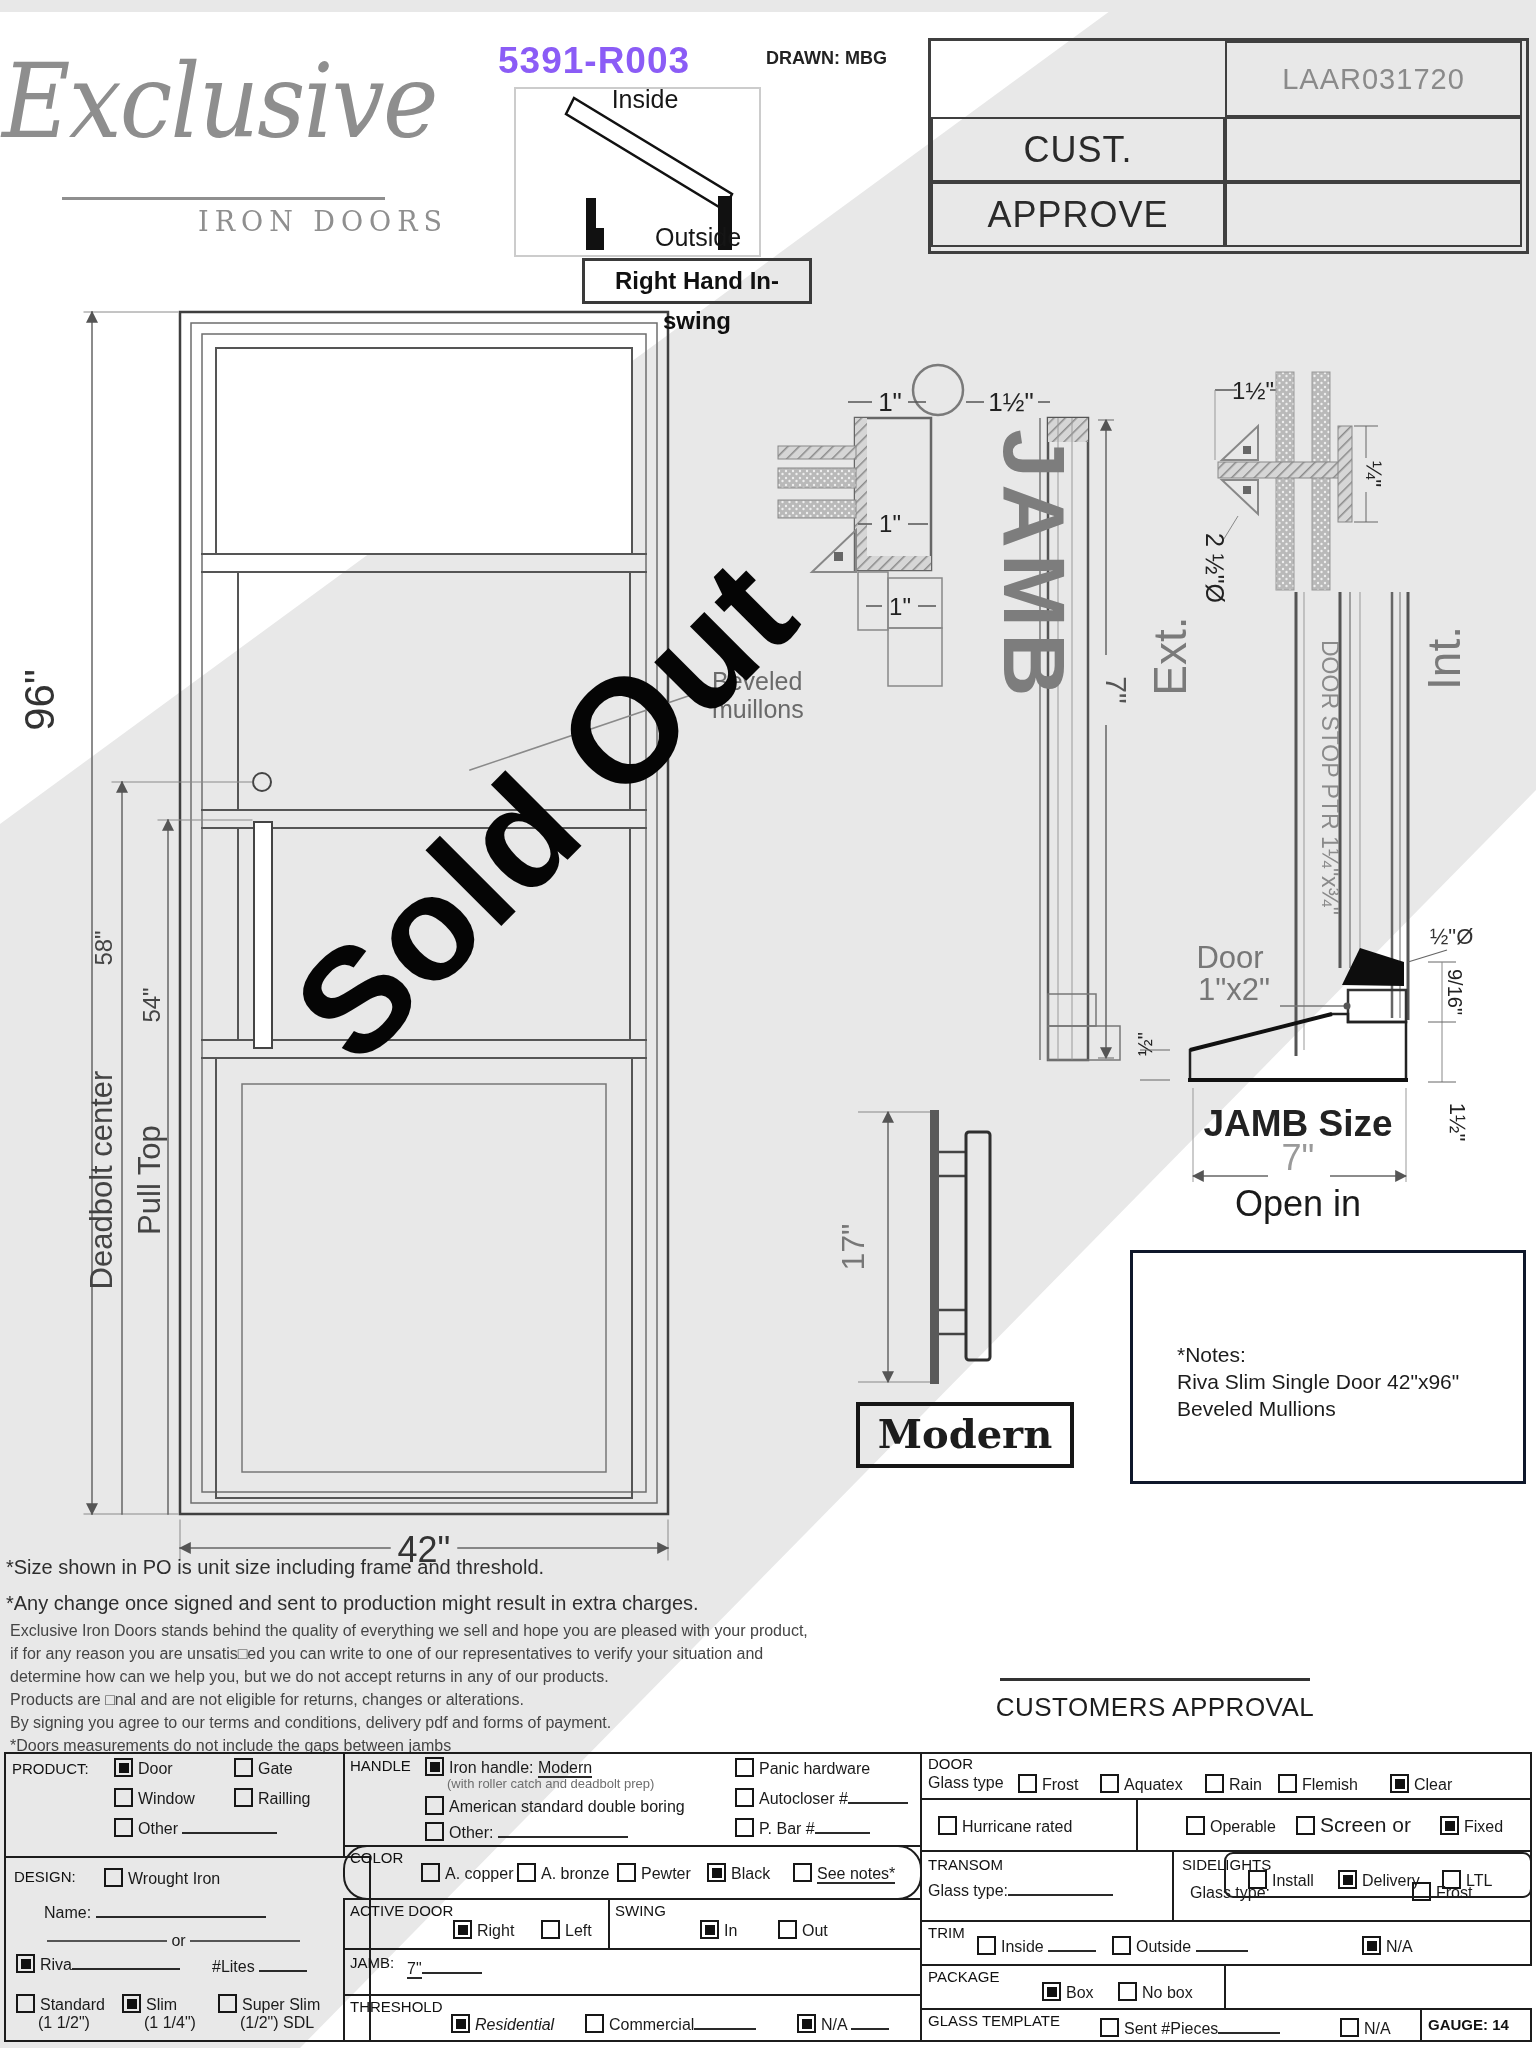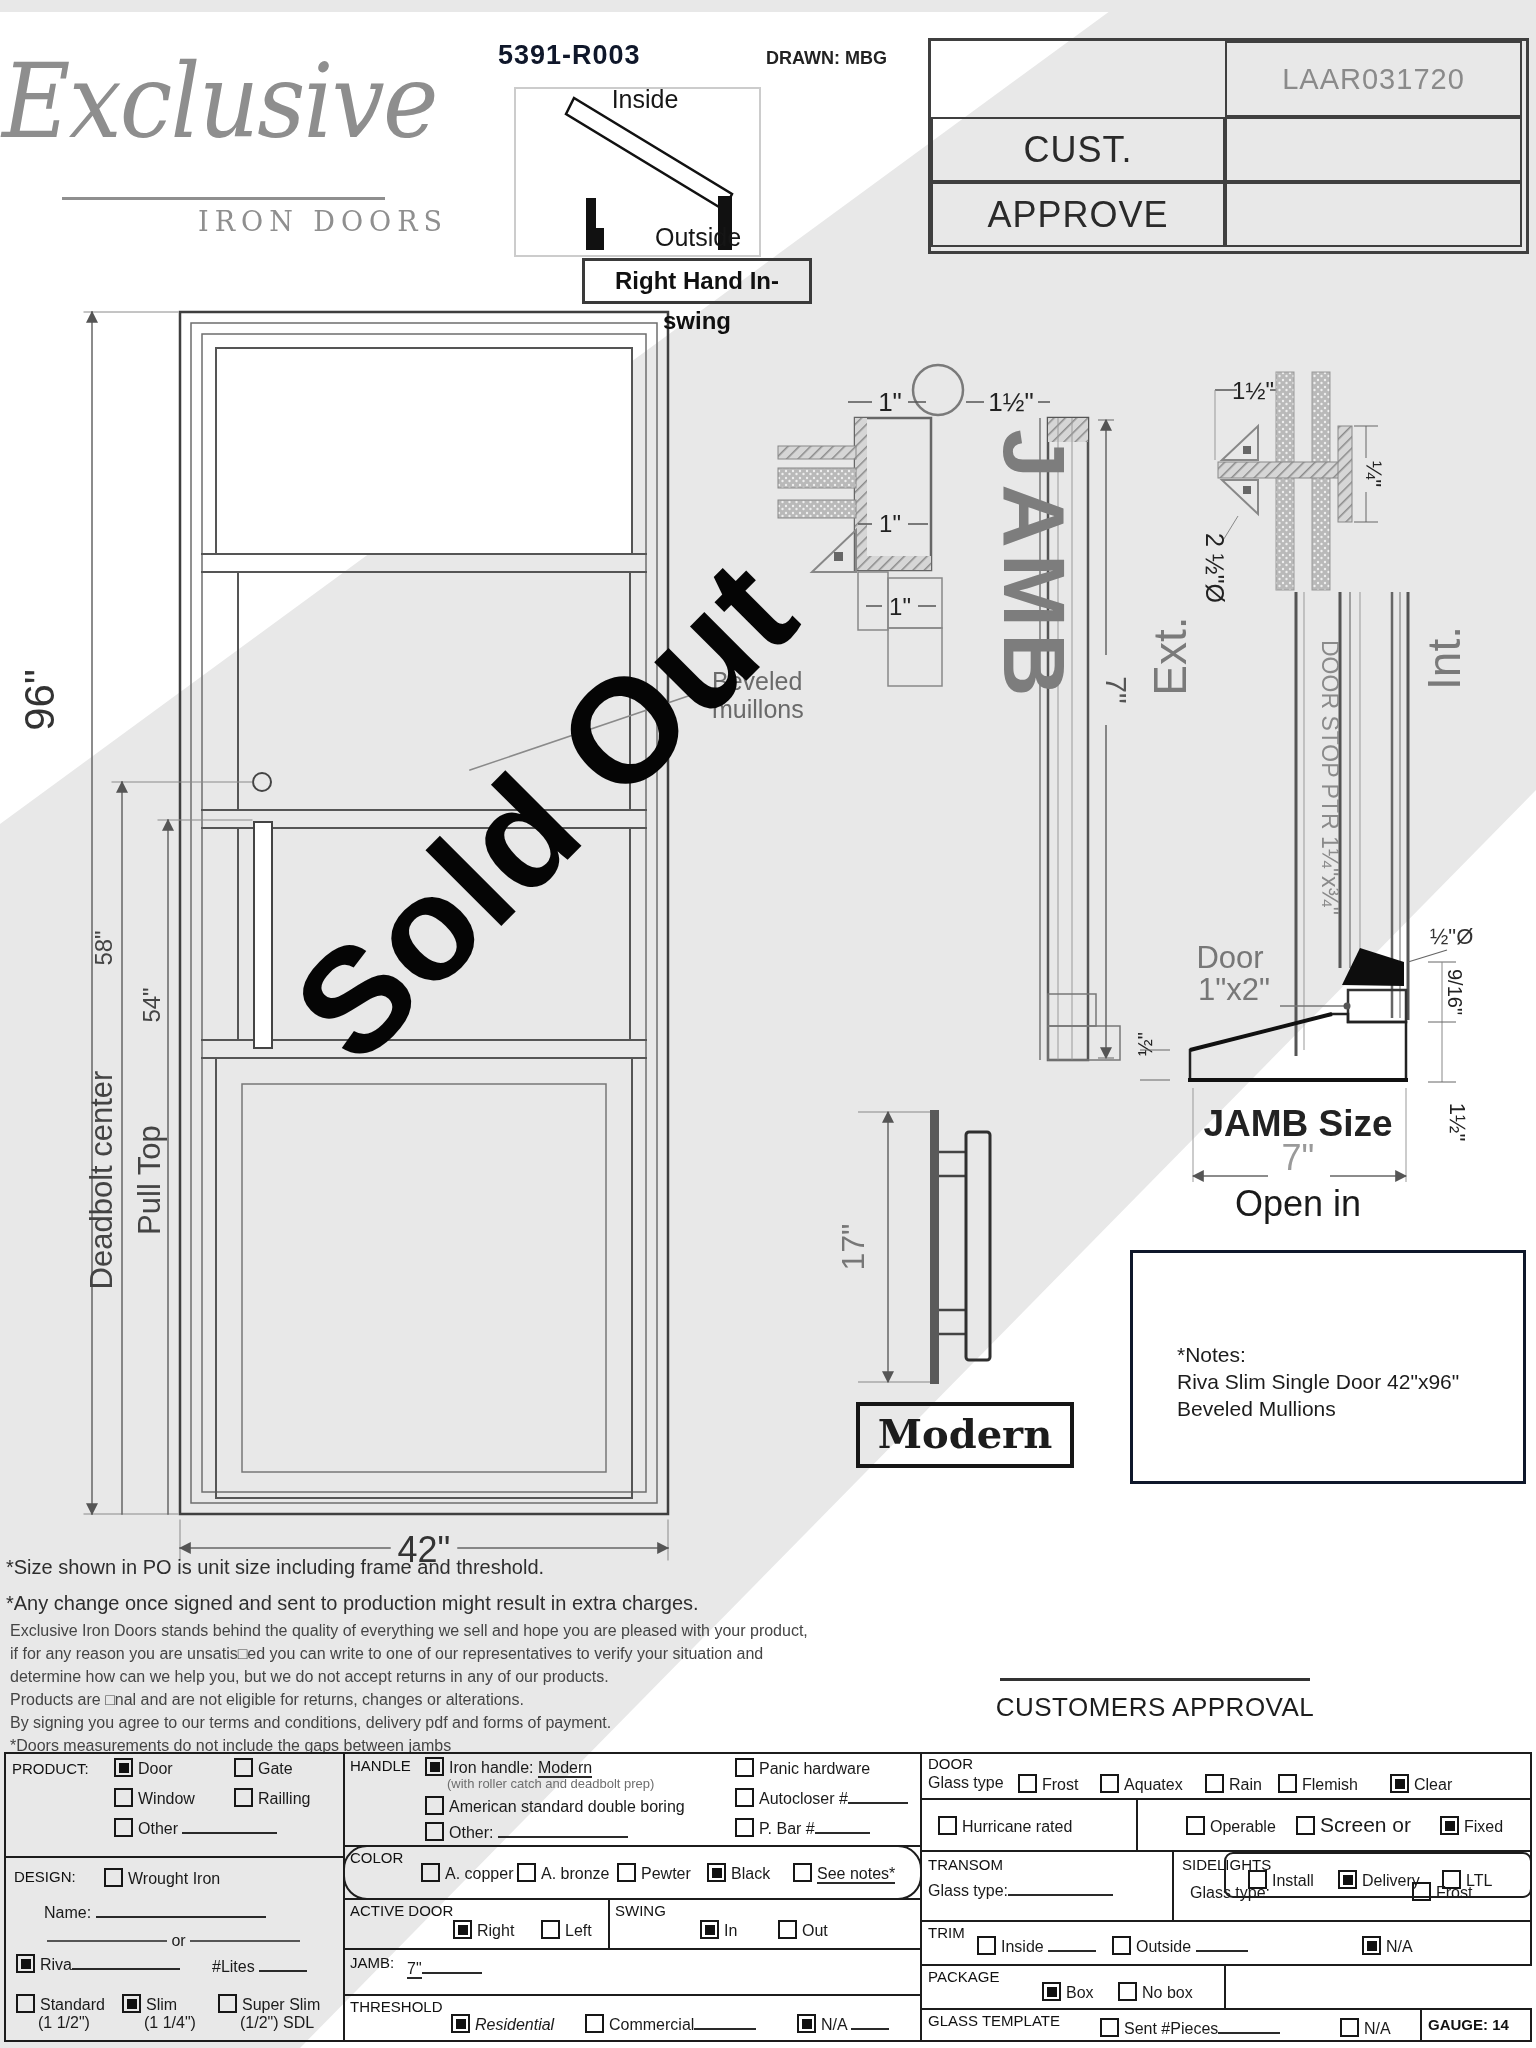--- a/index.html
+++ b/index.html
@@ -14,21 +14,21 @@
   .lay{z-index:3;}
   #watermark{z-index:4;display:flex;align-items:center;justify-content:center;
              font-weight:bold;font-size:148px;letter-spacing:2px;color:#050505;
              transform:rotate(-45deg);white-space:nowrap;}
   
   #logoScript{font-family:"DejaVu Serif",serif;font-style:italic;font-size:102px;color:#8e8e8e;
               transform:scaleX(.92);transform-origin:left top;letter-spacing:-2px;}
   #logoSub{font-family:"DejaVu Serif",serif;font-size:27px;color:#8f8f8f;letter-spacing:6px;}
   .rule{background:#8f8f8f;}
   
-  #dwgno{font-size:27px;font-weight:bold;color:#0f172a;letter-spacing:1px;}
+  #dwgno{font-size:37px;font-weight:bold;color:#8b5cf6;letter-spacing:1px;}
   #drawnby{font-size:18px;font-weight:bold;color:#222;}
   #swingCap{border:3px solid #3a3a3a;font-size:24px;font-weight:bold;color:#101010;
             text-align:center;line-height:40px;}
   
   .potable{border:3px solid #3f3f3f;}
   .pocell{position:absolute;border:2px solid #3f3f3f;display:flex;align-items:center;justify-content:center;}
   .polabel{font-size:36px;color:#2a2a2a;letter-spacing:1px;}
   .povalue{font-size:29px;color:#8a8a8a;letter-spacing:1px;}
   
   #notesBox{border:3px solid #0f172a;}
@@ -291,21 +291,21 @@
   <div class="abs lay" id="approval" style="left:985px;top:1692px;width:340px;">CUSTOMERS APPROVAL</div>
 
   <div class="cell lay" style="left:4px;top:1752px;width:341px;height:106px;">
     <span class="abs ft" style="left:6px;top:6px;">PRODUCT:</span>
     <span class="abs" style="left:108px;top:4px;"><span class="cb on"></span><span>Door</span></span>
     <span class="abs" style="left:228px;top:4px;"><span class="cb"></span><span>Gate</span></span>
     <span class="abs" style="left:108px;top:34px;"><span class="cb"></span><span>Window</span></span>
     <span class="abs" style="left:228px;top:34px;"><span class="cb"></span><span>Railling</span></span>
     <span class="abs" style="left:108px;top:64px;"><span class="cb"></span><span>Other</span> <span class="blank" style="width:95px;"></span></span>
   </div>
-  <div class="cell lay" style="left:4px;top:1856px;width:341px;height:186px;">
+  <div class="cell lay" style="left:4px;top:1856px;width:367px;height:186px;">
     <span class="abs ft" style="left:8px;top:10px;">DESIGN:</span>
     <span class="abs" style="left:98px;top:10px;"><span class="cb"></span><span>Wrought Iron</span></span>
     <span class="abs" style="left:38px;top:46px;"><span>Name:</span> <span class="blank" style="width:170px;"></span></span>
     <span class="abs" style="left:10px;top:74px;width:315px;text-align:center;"><span class="orline" style="width:120px;"></span> <span>or</span> <span class="orline" style="width:110px;"></span></span>
     <span class="abs" style="left:10px;top:96px;"><span class="cb on"></span><span>Riva</span><span class="blank" style="width:108px;"></span></span>
     <span class="abs" style="left:206px;top:100px;"><span>#Lites</span> <span class="blank" style="width:48px;"></span></span>
     <span class="abs" style="left:10px;top:136px;"><span class="cb"></span><span>Standard</span><br><span style="margin-left:22px;">(1 1/2")</span></span>
     <span class="abs" style="left:116px;top:136px;"><span class="cb on"></span><span>Slim</span><br><span style="margin-left:22px;">(1 1/4")</span></span>
     <span class="abs" style="left:212px;top:136px;"><span class="cb"></span><span>Super Slim</span><br><span style="margin-left:22px;">(1/2") SDL</span></span>
   </div>

